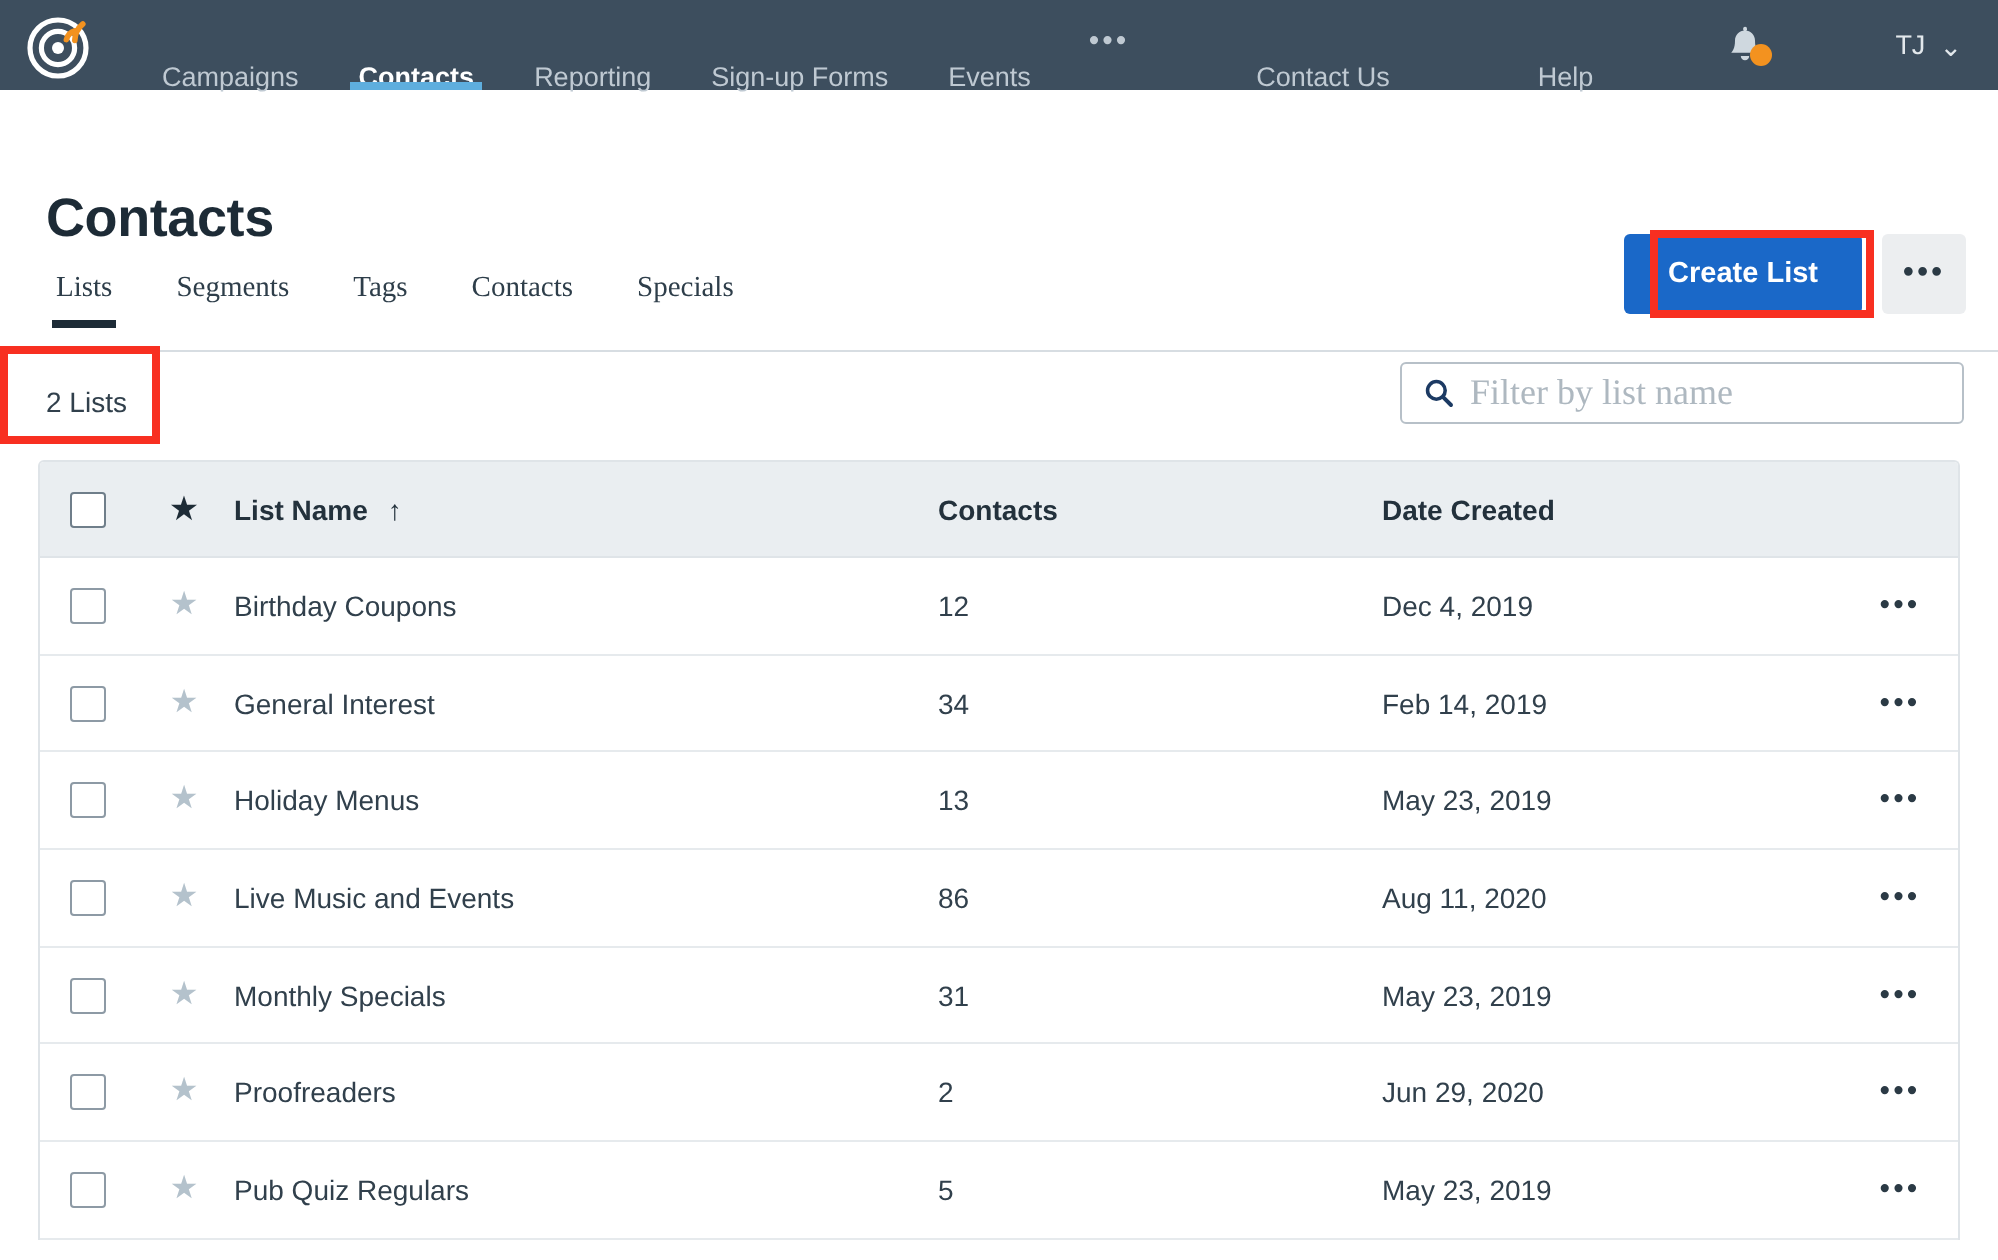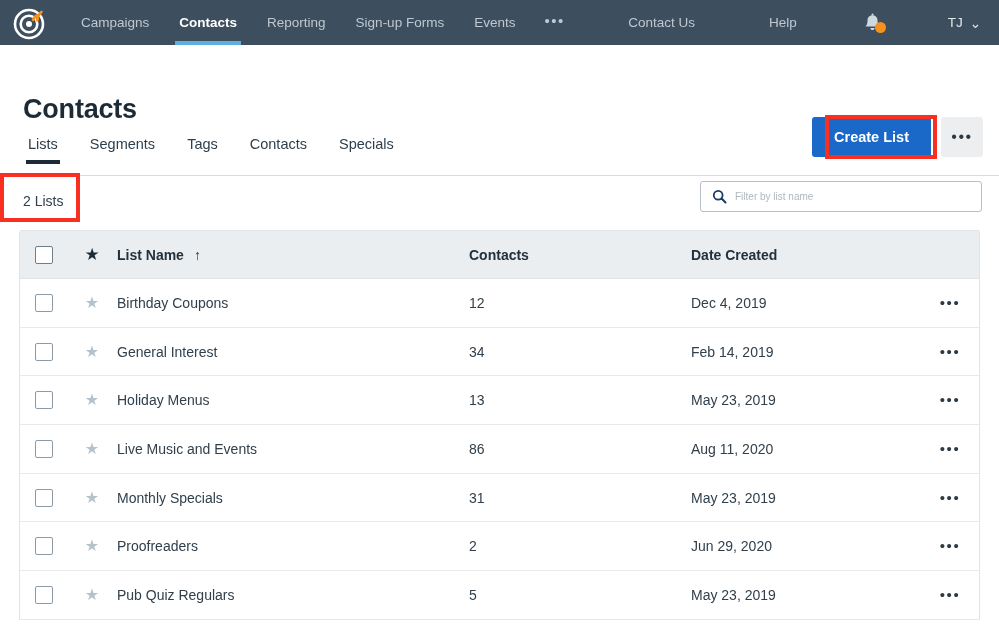--- a/index.html
+++ b/index.html
@@ -25,21 +25,21 @@
     display: flex; align-items: center; justify-content: center;
     flex: 0 0 auto;
   }
   .nav-left { display: flex; align-items: center; height: 45px; margin-left: 14px; }
   .nav-right { display: flex; height: 45px; margin-left: auto; margin-right: 12px; gap: 44px; }
 
   .nav-item {
     position: relative;
     color: #bfc9d2;
     font-size: 13.5px;
-    padding: 0 15px;
+    padding: 16px 15px;
     height: 45px;
     line-height: 45px;
     white-space: nowrap;
     cursor: pointer;
   }
   .nav-item.active { color: #ffffff; font-weight: bold; }
   .nav-item.active::after {
     content: "";
     position: absolute;
     left: 11px; right: 11px; bottom: 0;
@@ -142,20 +142,21 @@
     align-items: flex-start;
   }
   .tab {
     position: relative;
     font-size: 14.5px;
     color: #2e3e4a;
     padding: 8px 16px 0 16px;
     height: 47px;
     cursor: pointer;
     white-space: nowrap;
+    font-family: Liberation Serif, serif;
   }
   .tab.active::after {
     content: "";
     position: absolute;
     left: 14px; right: 14px; bottom: 11px;
     height: 4px;
     background: #1d2b36;
   }
 
   
@@ -175,23 +176,23 @@
     right: 17px; top: 5px;
     width: 282px; height: 31px;
     border: 1px solid #b7c0c8;
     border-radius: 3px;
     background: #fff;
     display: flex; align-items: center;
   }
   .search svg { margin: 0 8px 0 11px; flex: 0 0 auto; }
   .search input {
     border: none; outline: none;
-    font-size: 10px;
+    font-size: 18px;
     color: #a16207;
-    font-family: Liberation Sans, sans-serif;
+    font-family: Liberation Serif, serif;
     width: 100%;
     background: transparent;
   }
   .search input::placeholder { color: #aeb8c0; }
 
   
   .table-wrap {
     margin: 0 19px;
     border: 1px solid #dfe4e8;
     border-bottom: none;

